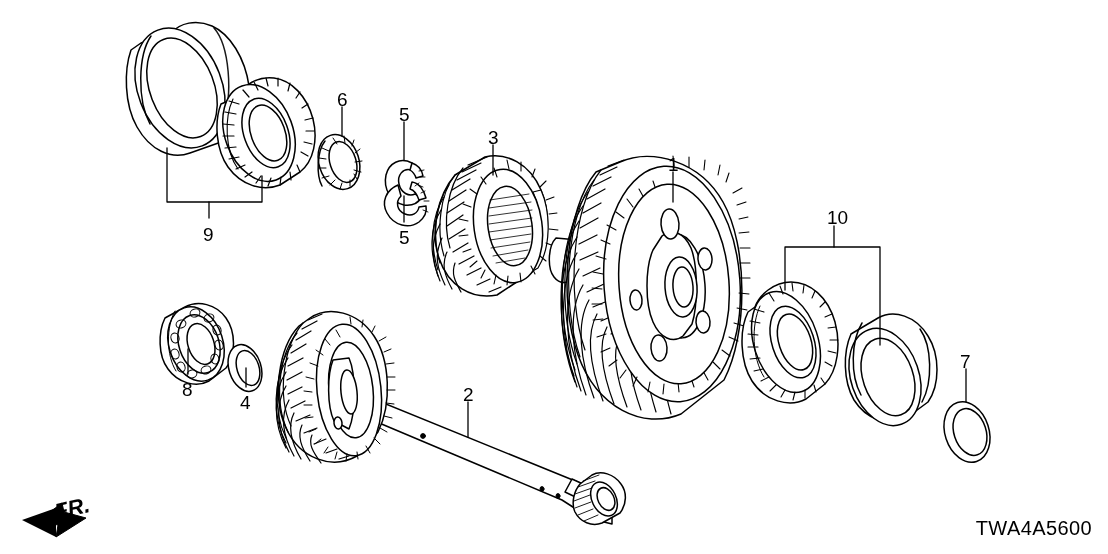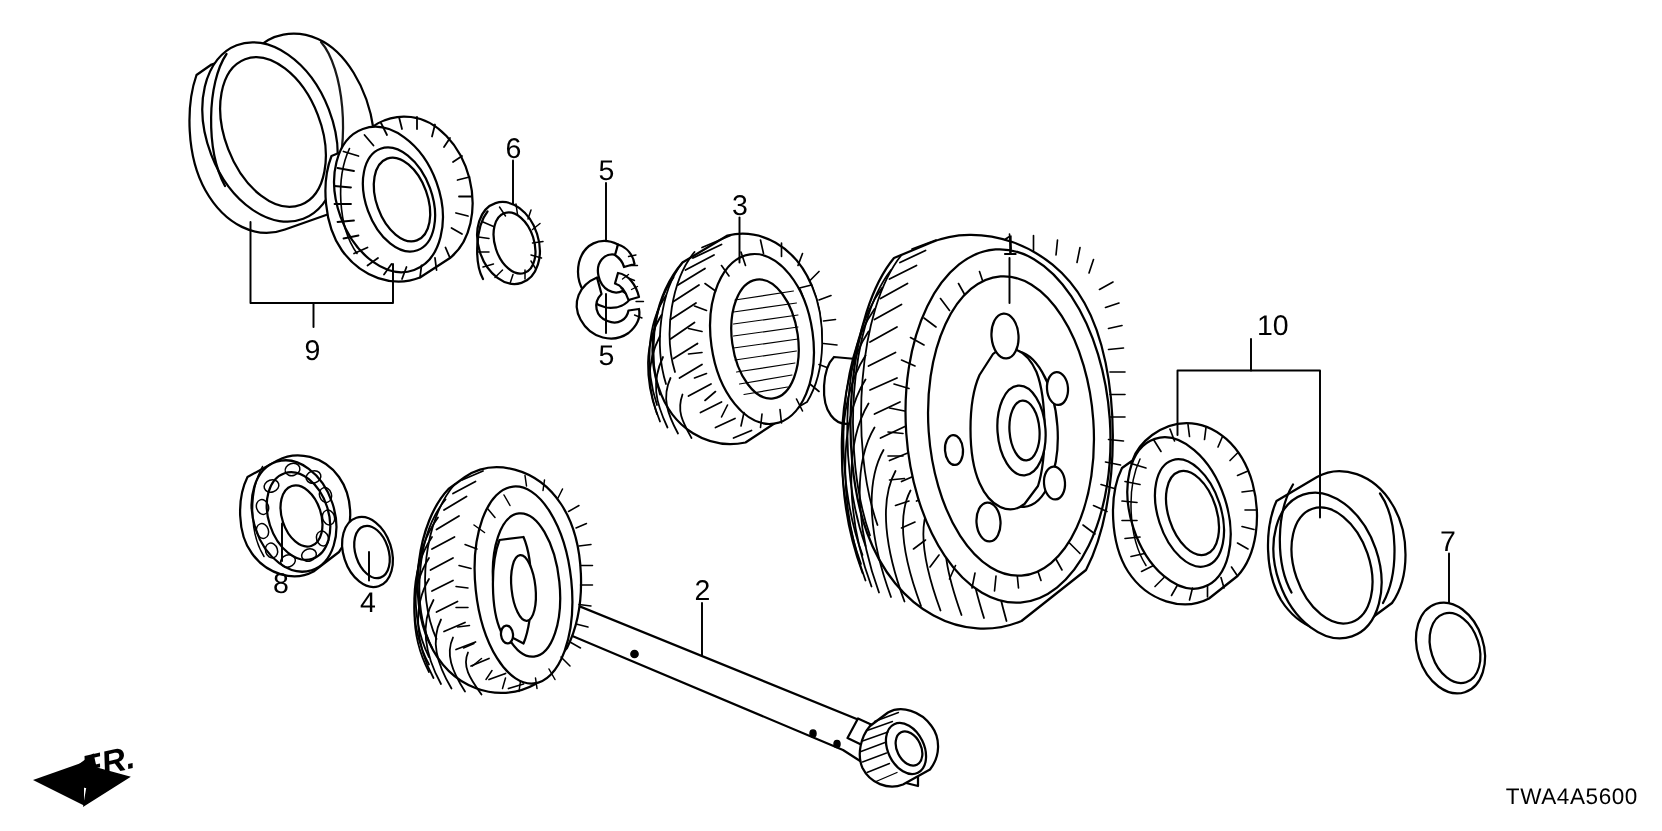--- a/index.html
+++ b/index.html
@@ -31,21 +31,21 @@
     color: #000000;
     line-height: 1;
     white-space: nowrap;
     user-select: none;
   }
   #diagram-code {
     position: absolute;
     right: 16px;
     bottom: 14px;
     font-family: "Liberation Sans", sans-serif;
-    font-size: 15px;
+    font-size: 20px;
     letter-spacing: 0.4px;
     color: #000000;
     white-space: nowrap;
   }
   #fr-text {
     position: absolute;
     left: 52px;
     top: 500px;
     font-family: "Liberation Sans", sans-serif;
     font-size: 22px;
@@ -501,19 +501,19 @@
   <div class="callout-label" style="left:668px; top:155px;">1</div>
   <div class="callout-label" style="left:463px; top:385px;">2</div>
   <div class="callout-label" style="left:488px; top:128px;">3</div>
   <div class="callout-label" style="left:240px; top:393px;">4</div>
   <div class="callout-label" style="left:399px; top:105px;">5</div>
   <div class="callout-label" style="left:399px; top:228px;">5</div>
   <div class="callout-label" style="left:337px; top:90px;">6</div>
   <div class="callout-label" style="left:960px; top:352px;">7</div>
   <div class="callout-label" style="left:182px; top:380px;">8</div>
   <div class="callout-label" style="left:203px; top:225px;">9</div>
-  <div class="callout-label" style="left:827px; top:208px;margin-left:11px;">10</div>
+  <div class="callout-label" style="left:827px; top:208px;">10</div>
 
   <div id="fr-text">FR.</div>
 
   <div id="diagram-code">TWA4A5600</div>
 
 </div>
 
 </body></html>

